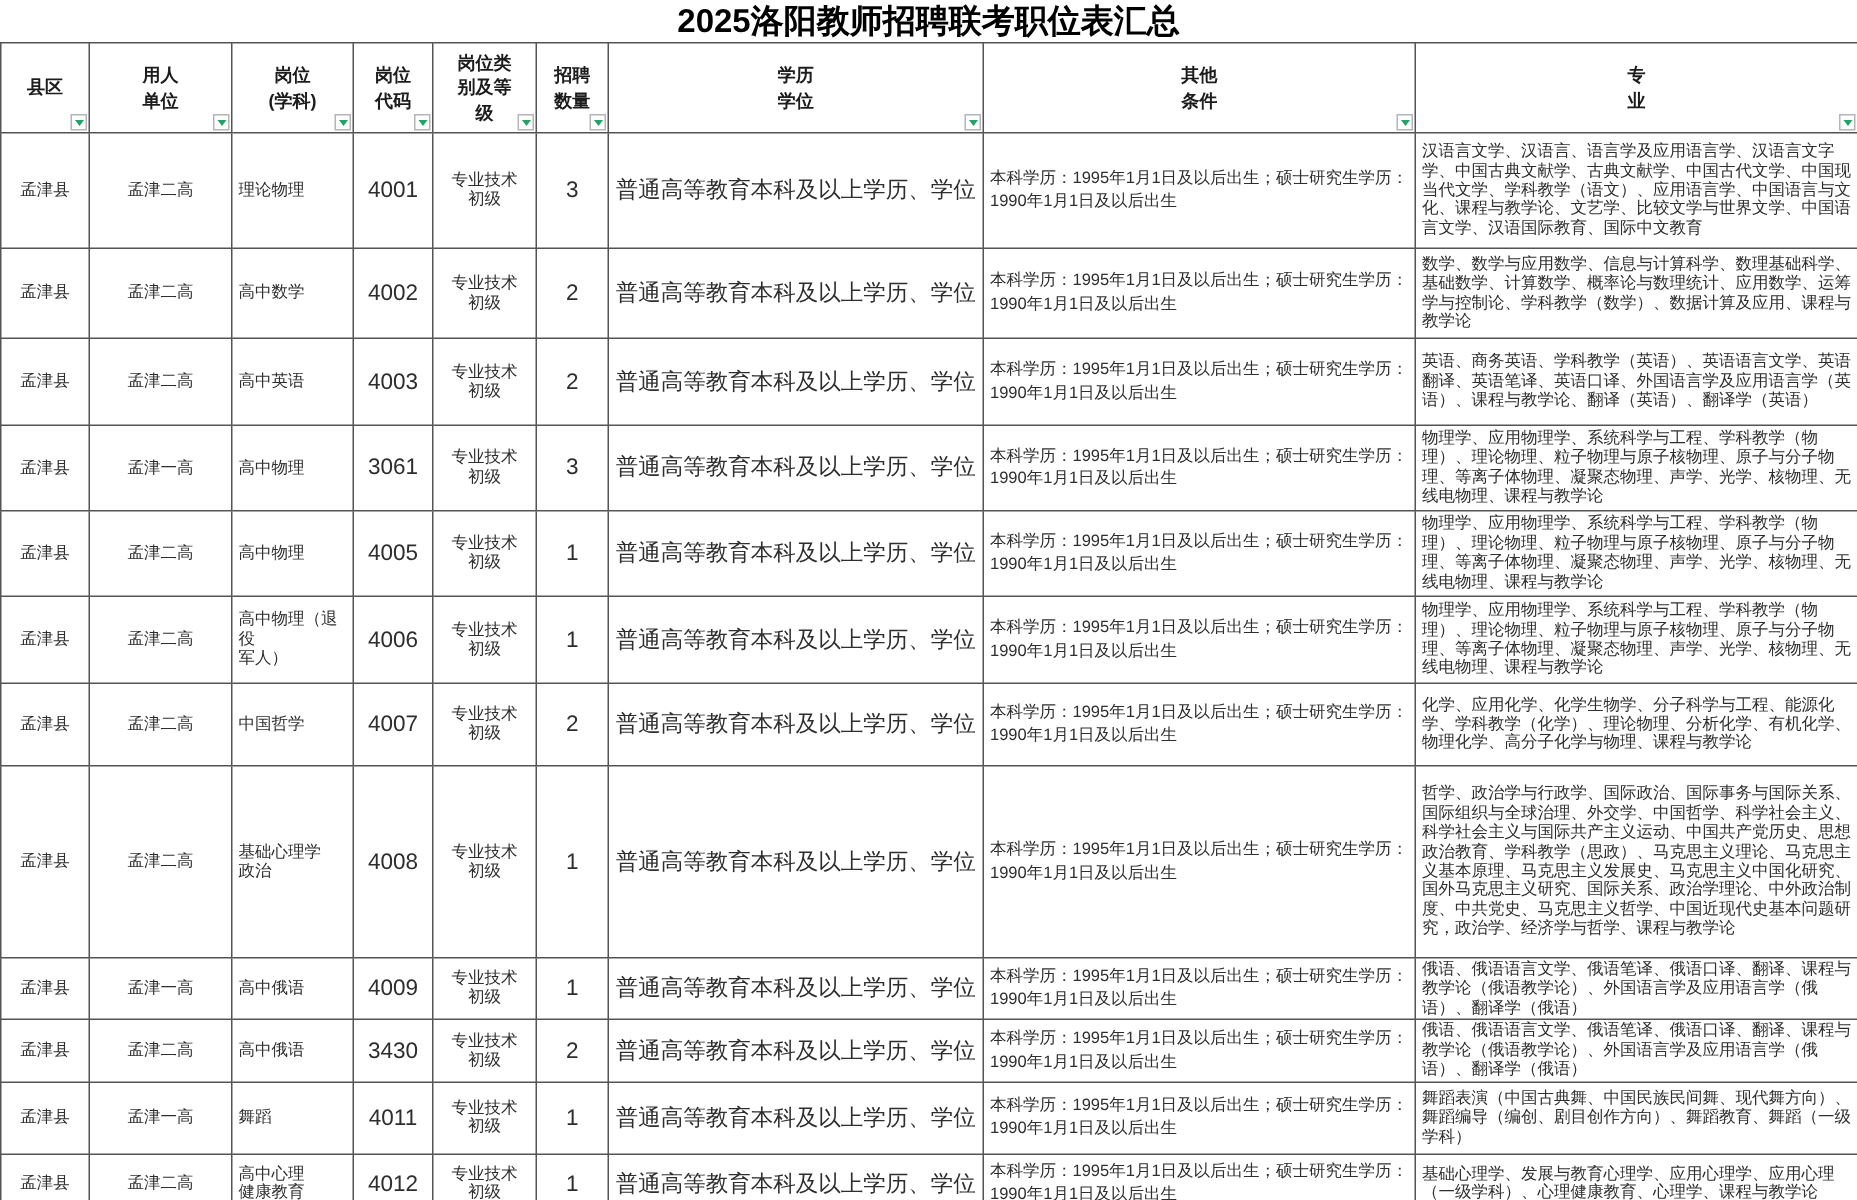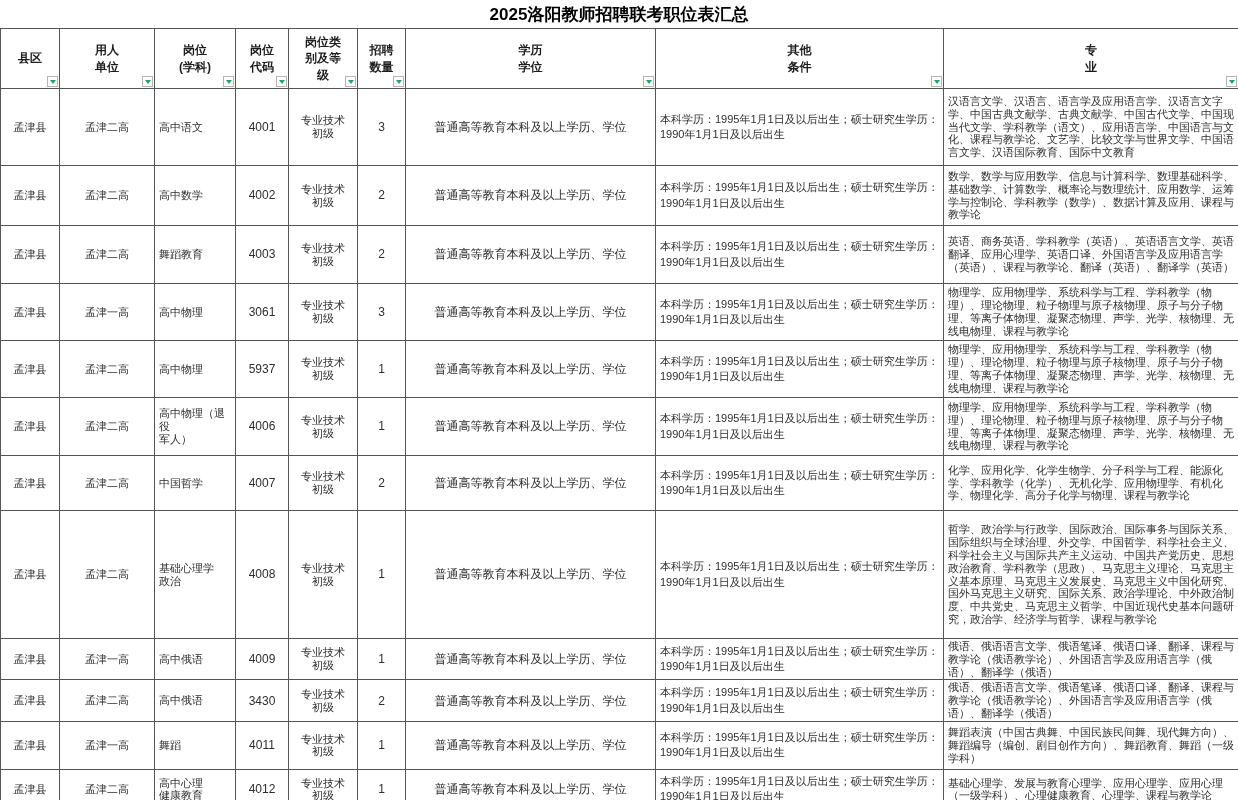--- a/index.html
+++ b/index.html
@@ -5,21 +5,21 @@
   :root { --filter-color: #21a366; --grid: #545454; --ink: #2e2e2e; }
   * { box-sizing: border-box; }
   html, body { margin: 0; padding: 0; background: #ffffff; }
   body {
     width: 1238px; height: 800px; overflow: hidden;
     font-family: "Liberation Sans", "DejaVu Sans", sans-serif;
     color: var(--ink);
   }
   .title-band {
     height: 28px; display: flex; align-items: center; justify-content: center;
-    font-size: 17px; font-weight: bold; color: #000;
+    font-size: 22px; font-weight: bold; color: #000;
   }
   table.grid {
     width: 1238px; border-collapse: collapse; table-layout: fixed;
   }
   col.c1{width:59px} col.c2{width:95px} col.c3{width:81px}
   col.c4{width:53px} col.c5{width:69px} col.c6{width:48px}
   col.c7{width:250px} col.c8{width:288px} col.c9{width:295px}
   th, td {
     border: 1px solid var(--grid);
     white-space: pre-line;
@@ -41,21 +41,21 @@
   .filter-btn::after {
     content: ""; display: block; width: 0; height: 0;
     border-left: 3px solid transparent; border-right: 3px solid transparent;
     border-top: 4px solid var(--filter-color);
   }
   td { font-size: 11px; line-height: 1.17; }
   td.center { text-align: center; }
   td.left { text-align: left; }
   td.cell-major { line-height: 1.165; padding: 1px 4px; }
   td.cell-other { line-height: 1.4; }
-  td.cell-education, td.cell-code, td.cell-count { font-size: 12px; }
+  td.cell-education, td.cell-code, td.cell-count { font-size: 15px; }
   tbody tr:nth-child(1){height:77px} tbody tr:nth-child(2){height:60px}
   tbody tr:nth-child(3){height:58px} tbody tr:nth-child(4){height:57px}
   tbody tr:nth-child(5){height:57px} tbody tr:nth-child(6){height:58px}
   tbody tr:nth-child(7){height:55px} tbody tr:nth-child(8){height:128px}
   tbody tr:nth-child(9){height:37px} tbody tr:nth-child(10){height:37px}
   tbody tr:nth-child(11){height:48px} tbody tr:nth-child(12){height:40px}
 </style>
 </head>
 <body>
 
@@ -92,21 +92,21 @@
       <th><span>其他
 条件</span><span class="filter-btn"></span></th>
       <th><span>专
 业</span><span class="filter-btn"></span></th>
     </tr>
   </thead>
   <tbody>
       <tr>
     <td class="center cell-county">孟津县</td>
     <td class="center cell-employer">孟津二高</td>
-    <td class="left cell-position">高中语文</td>
+    <td class="left cell-position">理论物理</td>
     <td class="center cell-code">4001</td>
     <td class="center cell-category">专业技术
 初级</td>
     <td class="center cell-count">3</td>
     <td class="center cell-education">普通高等教育本科及以上学历、学位</td>
     <td class="left cell-other">本科学历：1995年1月1日及以后出生；硕士研究生学历：1990年1月1日及以后出生</td>
     <td class="left cell-major">汉语言文学、汉语言、语言学及应用语言学、汉语言文字学、中国古典文献学、古典文献学、中国古代文学、中国现当代文学、学科教学（语文）、应用语言学、中国语言与文化、课程与教学论、文艺学、比较文学与世界文学、中国语言文学、汉语国际教育、国际中文教育</td>
   </tr>
       <tr>
     <td class="center cell-county">孟津县</td>
@@ -116,46 +116,46 @@
     <td class="center cell-category">专业技术
 初级</td>
     <td class="center cell-count">2</td>
     <td class="center cell-education">普通高等教育本科及以上学历、学位</td>
     <td class="left cell-other">本科学历：1995年1月1日及以后出生；硕士研究生学历：1990年1月1日及以后出生</td>
     <td class="left cell-major">数学、数学与应用数学、信息与计算科学、数理基础科学、基础数学、计算数学、概率论与数理统计、应用数学、运筹学与控制论、学科教学（数学）、数据计算及应用、课程与教学论</td>
   </tr>
       <tr>
     <td class="center cell-county">孟津县</td>
     <td class="center cell-employer">孟津二高</td>
-    <td class="left cell-position">舞蹈教育</td>
+    <td class="left cell-position">高中英语</td>
     <td class="center cell-code">4003</td>
     <td class="center cell-category">专业技术
 初级</td>
     <td class="center cell-count">2</td>
     <td class="center cell-education">普通高等教育本科及以上学历、学位</td>
     <td class="left cell-other">本科学历：1995年1月1日及以后出生；硕士研究生学历：1990年1月1日及以后出生</td>
-    <td class="left cell-major">英语、商务英语、学科教学（英语）、英语语言文学、英语翻译、应用心理学、英语口译、外国语言学及应用语言学（英语）、课程与教学论、翻译（英语）、翻译学（英语）</td>
+    <td class="left cell-major">英语、商务英语、学科教学（英语）、英语语言文学、英语翻译、英语笔译、英语口译、外国语言学及应用语言学（英语）、课程与教学论、翻译（英语）、翻译学（英语）</td>
   </tr>
       <tr>
     <td class="center cell-county">孟津县</td>
     <td class="center cell-employer">孟津一高</td>
     <td class="left cell-position">高中物理</td>
     <td class="center cell-code">3061</td>
     <td class="center cell-category">专业技术
 初级</td>
     <td class="center cell-count">3</td>
     <td class="center cell-education">普通高等教育本科及以上学历、学位</td>
     <td class="left cell-other">本科学历：1995年1月1日及以后出生；硕士研究生学历：1990年1月1日及以后出生</td>
     <td class="left cell-major">物理学、应用物理学、系统科学与工程、学科教学（物理）、理论物理、粒子物理与原子核物理、原子与分子物理、等离子体物理、凝聚态物理、声学、光学、核物理、无线电物理、课程与教学论</td>
   </tr>
       <tr>
     <td class="center cell-county">孟津县</td>
     <td class="center cell-employer">孟津二高</td>
     <td class="left cell-position">高中物理</td>
-    <td class="center cell-code">5937</td>
+    <td class="center cell-code">4005</td>
     <td class="center cell-category">专业技术
 初级</td>
     <td class="center cell-count">1</td>
     <td class="center cell-education">普通高等教育本科及以上学历、学位</td>
     <td class="left cell-other">本科学历：1995年1月1日及以后出生；硕士研究生学历：1990年1月1日及以后出生</td>
     <td class="left cell-major">物理学、应用物理学、系统科学与工程、学科教学（物理）、理论物理、粒子物理与原子核物理、原子与分子物理、等离子体物理、凝聚态物理、声学、光学、核物理、无线电物理、课程与教学论</td>
   </tr>
       <tr>
     <td class="center cell-county">孟津县</td>
     <td class="center cell-employer">孟津二高</td>
@@ -172,21 +172,21 @@
       <tr>
     <td class="center cell-county">孟津县</td>
     <td class="center cell-employer">孟津二高</td>
     <td class="left cell-position">中国哲学</td>
     <td class="center cell-code">4007</td>
     <td class="center cell-category">专业技术
 初级</td>
     <td class="center cell-count">2</td>
     <td class="center cell-education">普通高等教育本科及以上学历、学位</td>
     <td class="left cell-other">本科学历：1995年1月1日及以后出生；硕士研究生学历：1990年1月1日及以后出生</td>
-    <td class="left cell-major">化学、应用化学、化学生物学、分子科学与工程、能源化学、学科教学（化学）、无机化学、应用物理学、有机化学、物理化学、高分子化学与物理、课程与教学论</td>
+    <td class="left cell-major">化学、应用化学、化学生物学、分子科学与工程、能源化学、学科教学（化学）、理论物理、分析化学、有机化学、物理化学、高分子化学与物理、课程与教学论</td>
   </tr>
       <tr>
     <td class="center cell-county">孟津县</td>
     <td class="center cell-employer">孟津二高</td>
     <td class="left cell-position">基础心理学
 政治</td>
     <td class="center cell-code">4008</td>
     <td class="center cell-category">专业技术
 初级</td>
     <td class="center cell-count">1</td>

